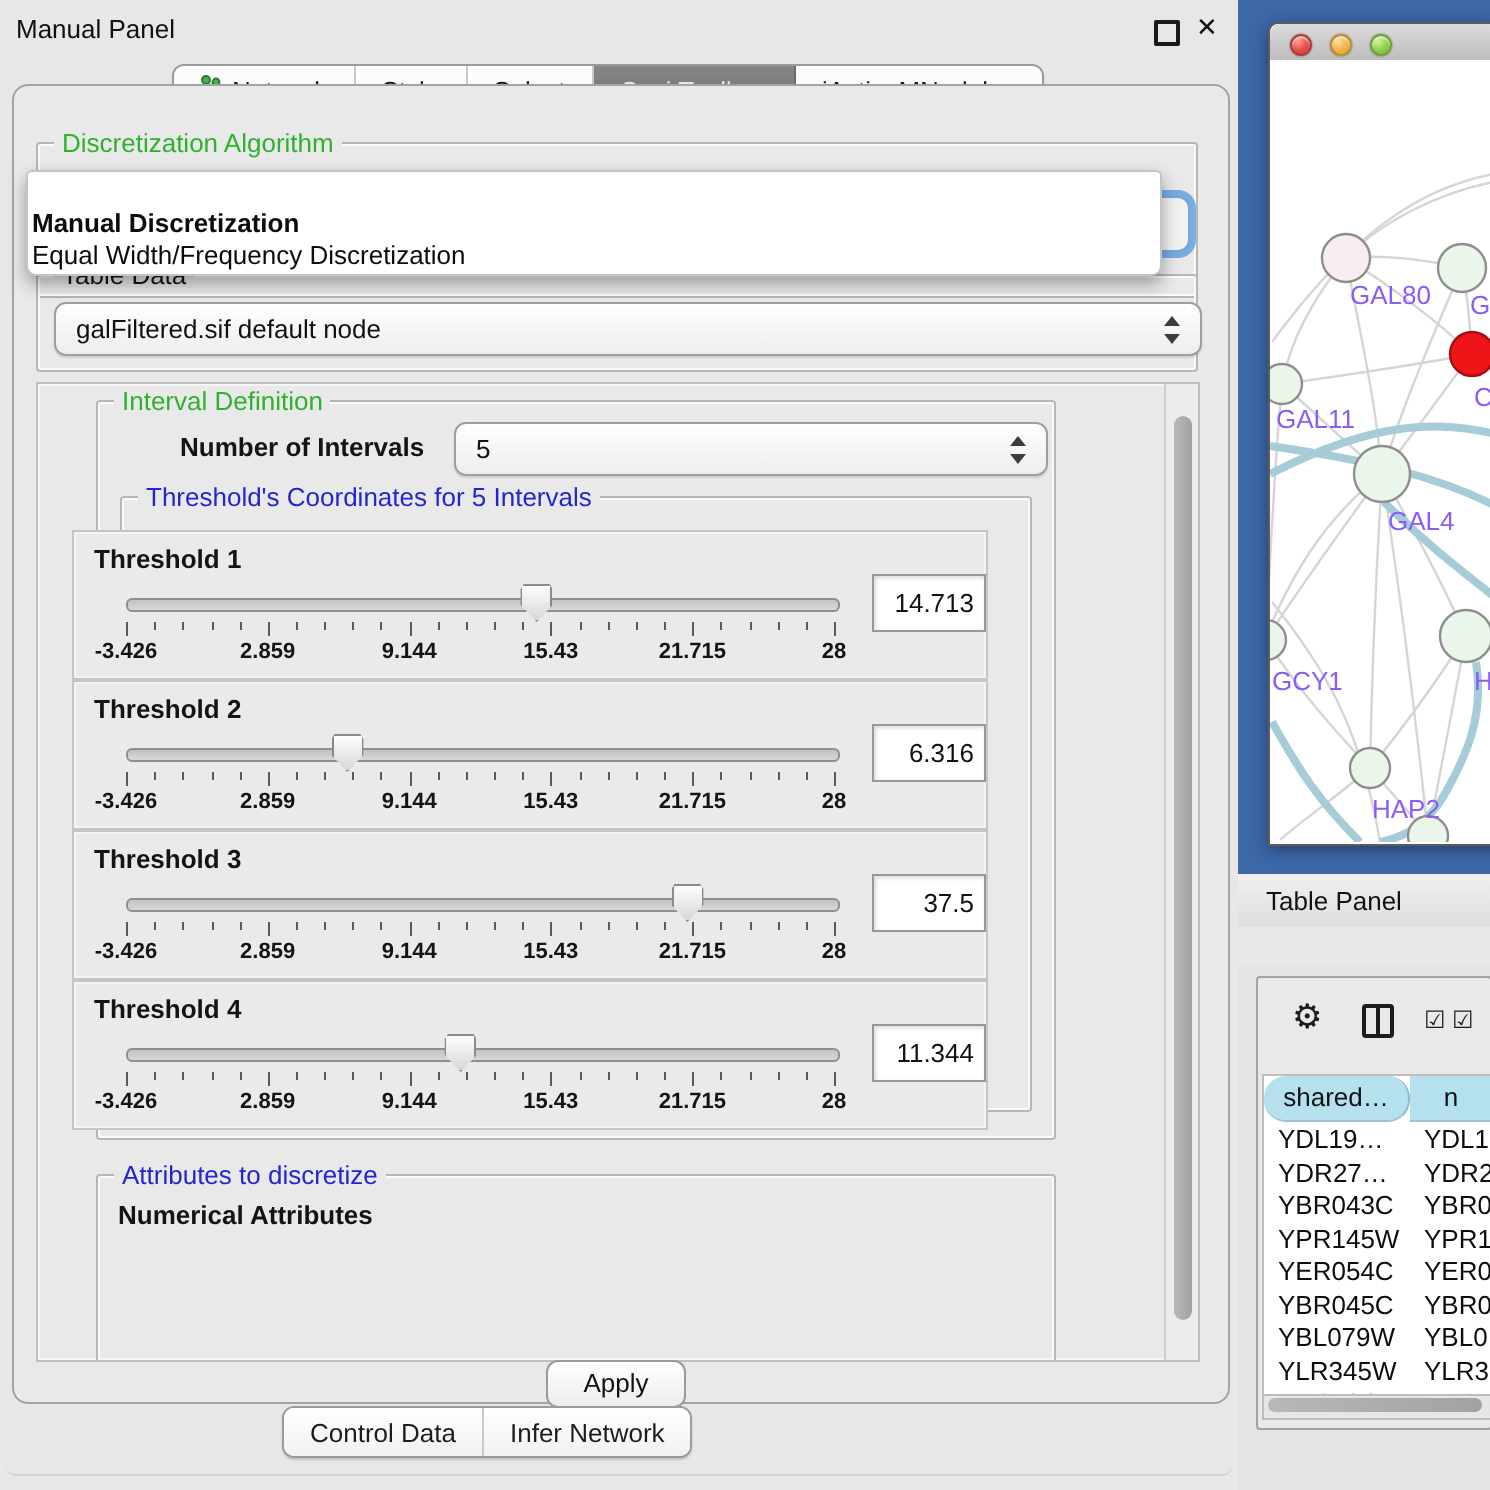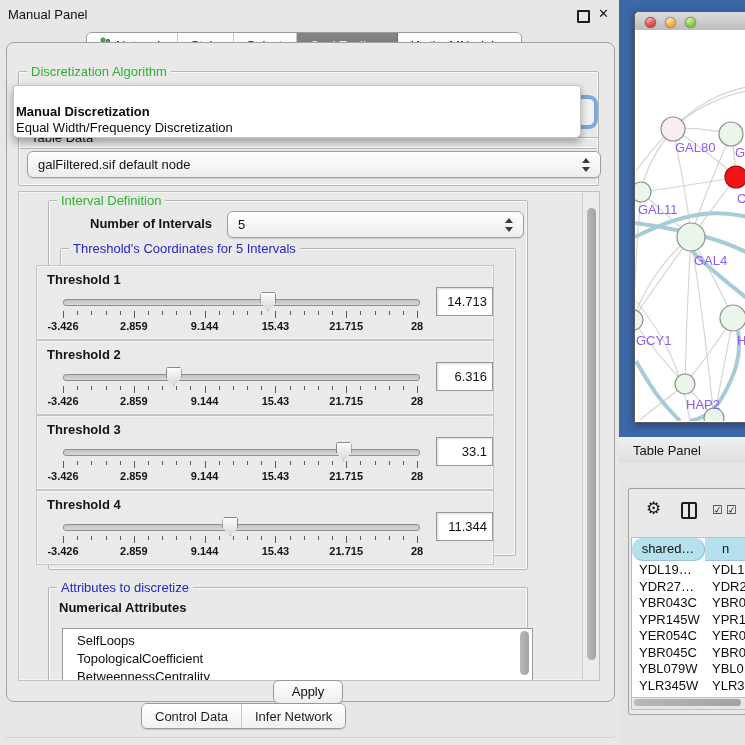--- a/index.html
+++ b/index.html
@@ -291,21 +291,21 @@
               <div class="tick minor" style="left:295.0px"></div>
               <div class="tick major" style="left:309.2px"></div>
               <div class="tick-lab" style="left:284.2px">21.715</div>
               <div class="tick minor" style="left:323.4px"></div>
               <div class="tick minor" style="left:337.5px"></div>
               <div class="tick minor" style="left:351.7px"></div>
               <div class="tick minor" style="left:365.8px"></div>
               <div class="tick major" style="left:380.0px"></div>
               <div class="tick-lab" style="left:355.0px">28</div>
               <div class="thr-thumb" style="left:298.7px"></div>
-              <div class="thr-value">33.1</div>
+              <div class="thr-value">37.5</div>
             </div>
             <div class="thr-box" style="top: 298px;">
               <div class="thr-label">Threshold 4</div>
               <div class="thr-track"></div>
               <div class="tick major" style="left:26.0px"></div>
               <div class="tick-lab" style="left:1.0px">-3.426</div>
               <div class="tick minor" style="left:40.2px"></div>
               <div class="tick minor" style="left:54.3px"></div>
               <div class="tick minor" style="left:68.5px"></div>
               <div class="tick minor" style="left:82.6px"></div>
@@ -337,26 +337,20 @@
               <div class="tick-lab" style="left:355.0px">28</div>
               <div class="thr-thumb" style="left:185.4px"></div>
               <div class="thr-value">11.344</div>
             </div>
           </div>
 
         <div class="abs group" style="left:29px;top:395px;width:478px;height:120px;">
           <span class="gtitle g-blue">Attributes to discretize</span>
         </div>
         <span class="abs" style="left:40px;top:408px;font-size:13px;font-weight:bold;color:#141414;">Numerical Attributes</span>
-        <div id="attr-list" class="abs">
-          <div class="abs scroll-thumb" style="left:457px;top:2px;width:9px;height:44px;"></div>
-        <div class="attr-item" style="top: 3px;">SelfLoops</div>
-            <div class="attr-item" style="top: 21px;">TopologicalCoefficient</div>
-            <div class="attr-item" style="top: 39px;">BetweennessCentrality</div>
-          </div>
 
         <div class="abs vscroll-track" style="left:563px;top:0;width:17px;height:488px;">
           <div class="abs scroll-thumb" style="left:4px;top:16px;width:9px;height:452px;"></div>
         </div>
       </div>
 
       <div id="apply-btn" class="abs">Apply</div>
     </div>
 
     <div id="bottomTabs" class="abs segbar">

